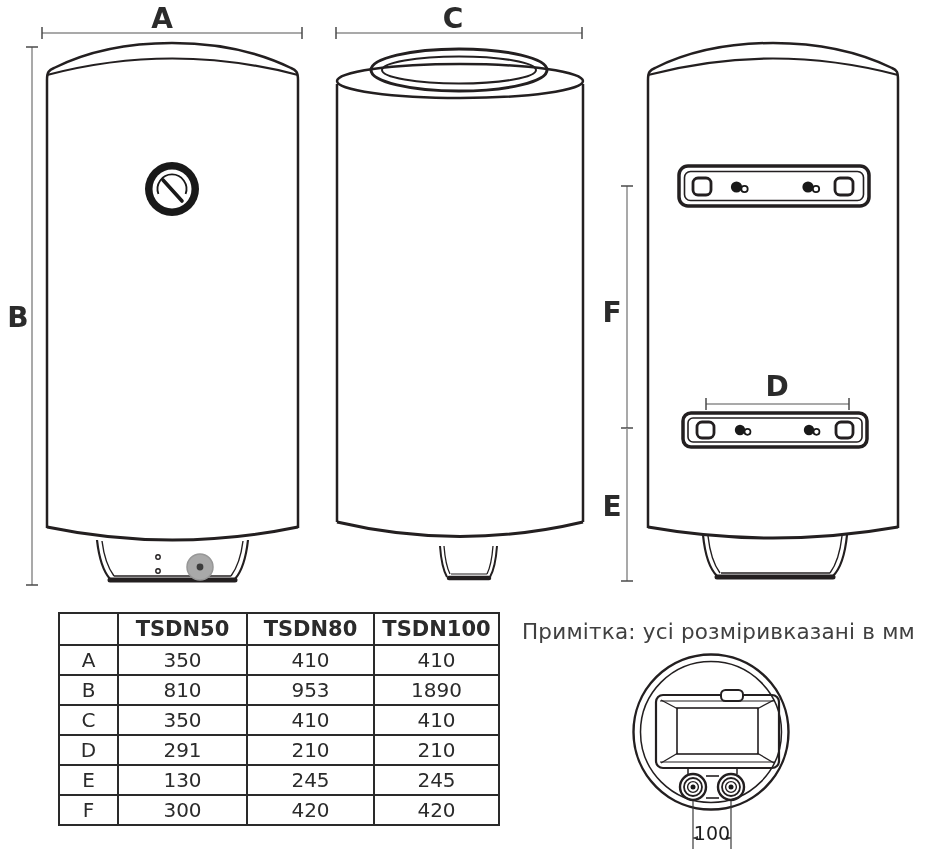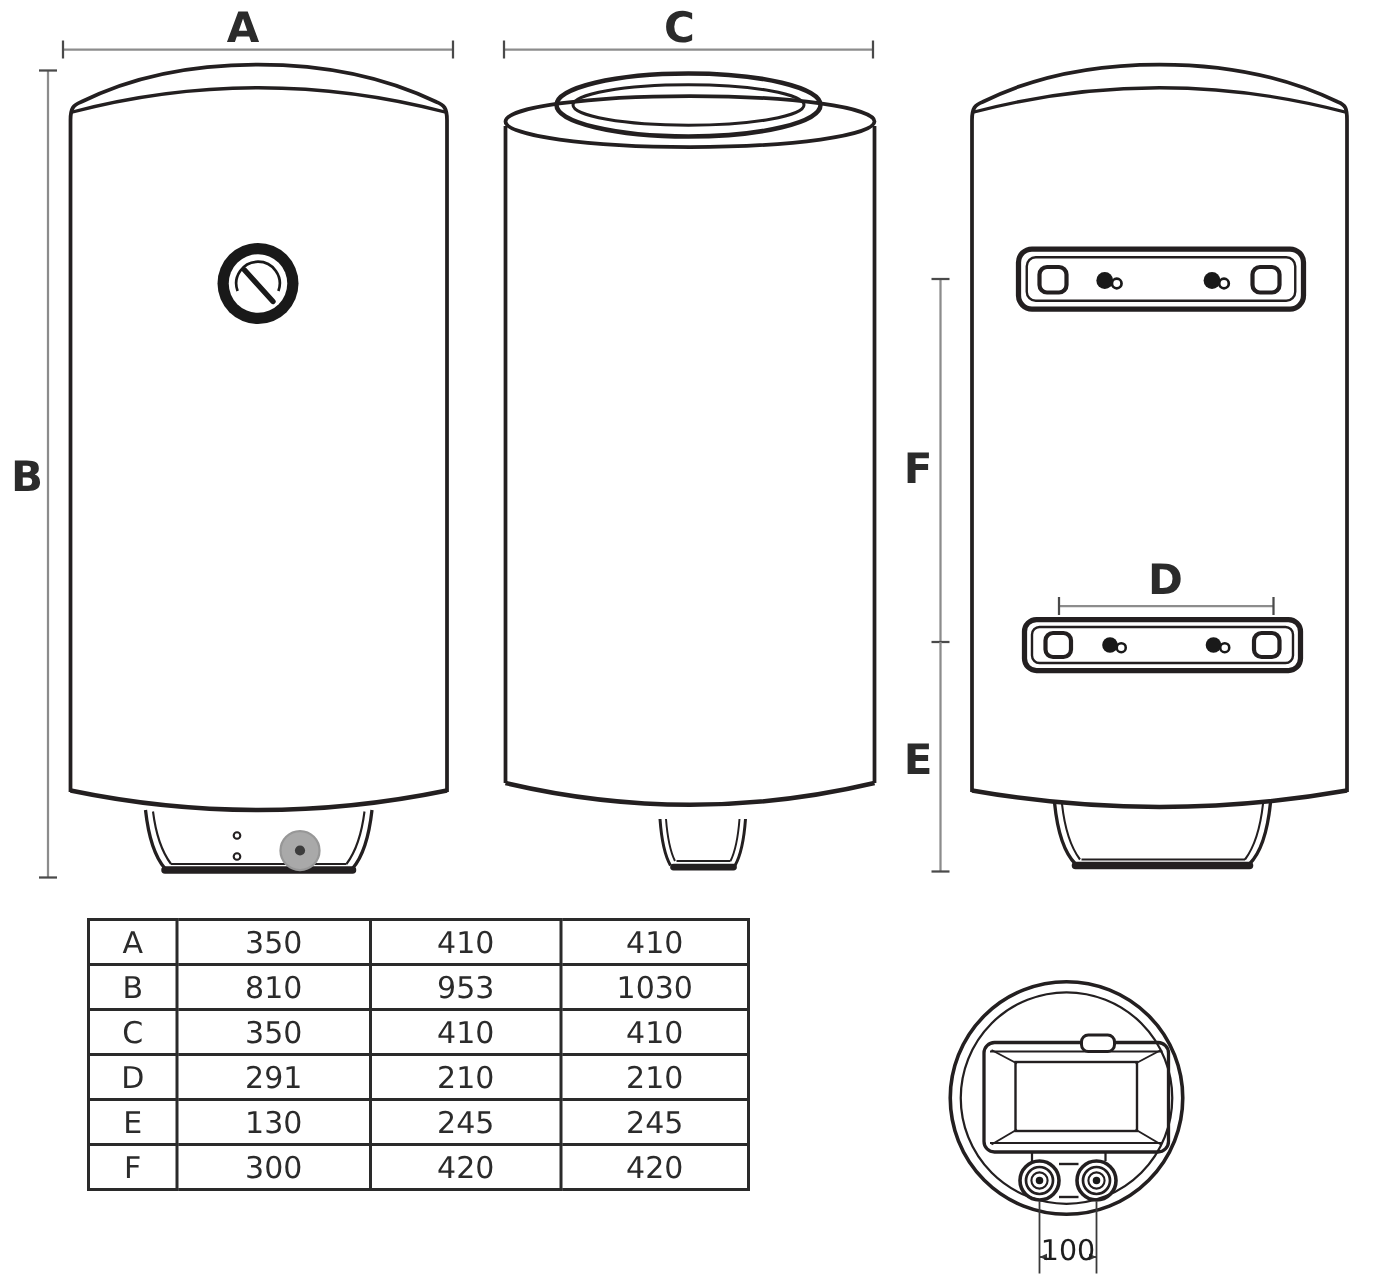--- a/index.html
+++ b/index.html
@@ -224,31 +224,37 @@
   </svg>
 
   <table class="dim-table">
     <colgroup>
       <col style="width:59px">
         <col style="width:129px">
       <col style="width:127px">
         <col style="width:125px">
     </colgroup>
     <tbody>
+        <tr>
+      <th></th>
+      <th>TSDN50</th>
+      <th>TSDN80</th>
+      <th>TSDN100</th>
+    </tr>
     <tr>
       <td class="rowlabel">A</td>
       <td>350</td>
       <td>410</td>
       <td>410</td>
     </tr>
     <tr>
       <td class="rowlabel">B</td>
       <td>810</td>
       <td>953</td>
-      <td>1030</td>
+      <td>1890</td>
     </tr>
     <tr>
       <td class="rowlabel">C</td>
       <td>350</td>
       <td>410</td>
       <td>410</td>
     </tr>
     <tr>
       <td class="rowlabel">D</td>
       <td>291</td>
@@ -263,14 +269,15 @@
     </tr>
     <tr>
       <td class="rowlabel">F</td>
       <td>300</td>
       <td>420</td>
       <td>420</td>
     </tr>
   </tbody>
     </table>
 
+  <div class="note">Примітка: усі розміривказані в мм</div>
 
 </div>
 
 </body></html>

